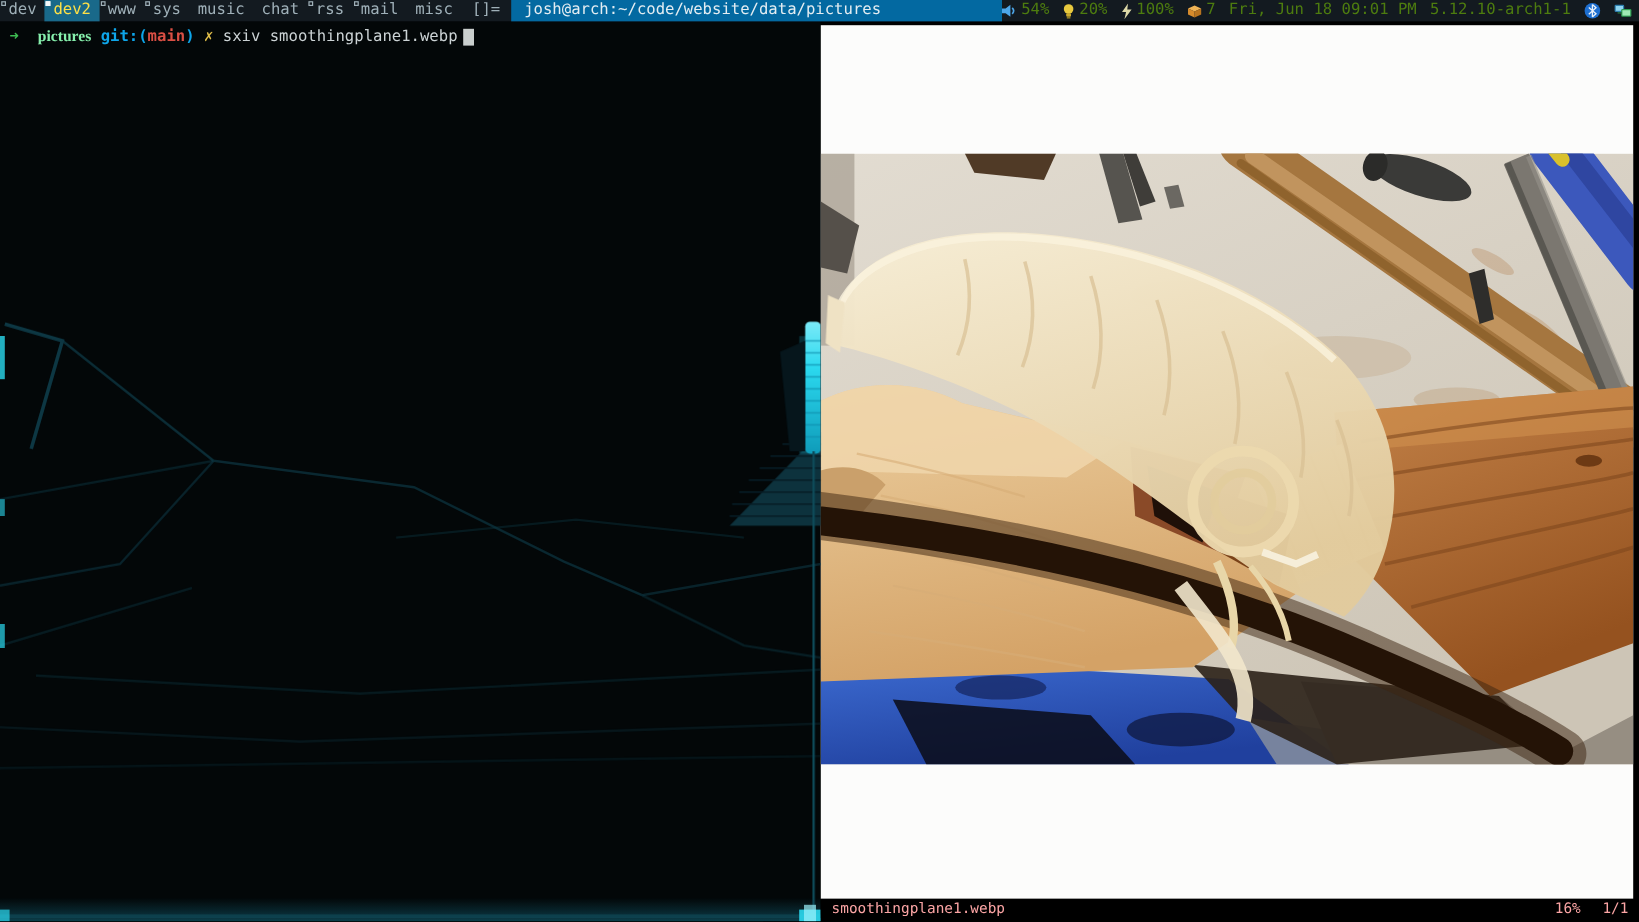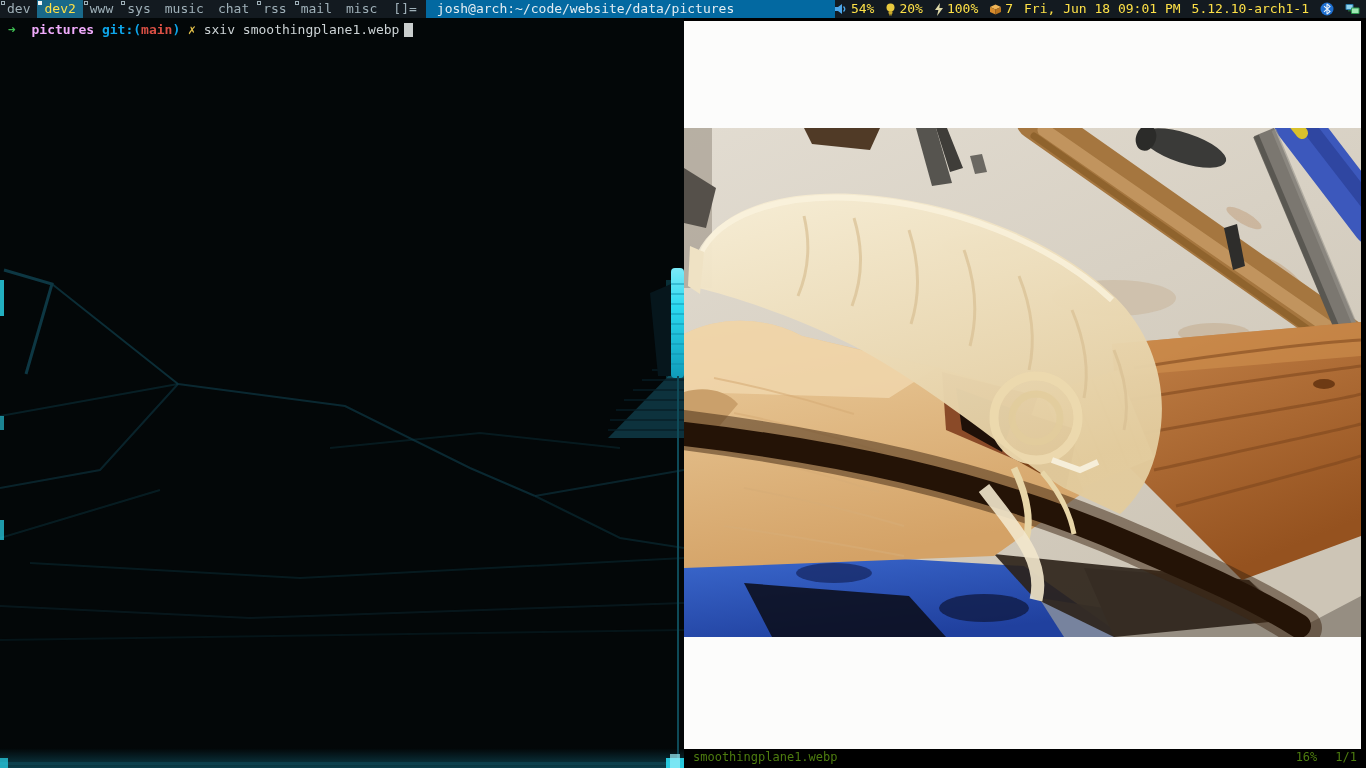--- a/index.html
+++ b/index.html
@@ -14,48 +14,48 @@
   .tags { display:flex; }
   .tag { position:relative; padding:0 7px; cursor:default; white-space:nowrap; }
   .tag .ind { position:absolute; top:1px; left:1px; width:4px; height:4px;
               border:1px solid #9fb0b8; background:transparent; }
   .tag.sel { background:#19698a; color:#fde047; }
   .tag.sel .ind { border-color:#f2f7f9; background:#f2f7f9; }
   .layout-sym { padding:0 9px; }
   .bar-title { width:472px; background:#0369a1; color:#e3edf2; padding:0 11px;
                white-space:nowrap; overflow:hidden; }
   .bar-status { margin-left:auto; display:flex; align-items:center; gap:11px;
-                padding-right:6px; color:#fde047; }
+                padding-right:6px; color:#4d7c0f; }
   .seg { display:flex; align-items:center; gap:3px; white-space:nowrap; }
   .seg svg { display:block; }
 
   
   .term { position:absolute; left:0; top:18px; width:684px; height:750px;
           background:#030708; overflow:hidden; }
   .wallpaper { position:absolute; left:0; top:0; width:684px; height:750px; }
   .promptline { position:absolute; left:8px; top:3px; font-size:13px;
                 line-height:17px; white-space:pre; z-index:2; }
   .p-arrow  { color:#3ebc52; font-weight:bold; }
-  .p-dir    { color:#f0abfc; font-weight:bold; }
+  .p-dir    { color:#86efac; font-weight:bold;font-family:Liberation Serif, serif; }
   .p-git    { color:#0ea5e9; font-weight:bold; }
   .p-branch { color:#d94f44; font-weight:bold; }
   .p-dirty  { color:#e3c04a; }
   .p-cmd    { color:#ccd3d5; }
   .cursor { display:inline-block; width:9px; height:14px; background:#c9cecd;
             vertical-align:text-bottom; margin-left:5px; }
 
   
   .viewer { position:absolute; left:684px; top:18px; width:682px; height:750px;
             background:#000; }
   .viewer-win { position:absolute; left:0; top:3px; width:677px; height:728px;
                 background:#fcfcfb; }
   .photo { position:absolute; left:0; top:107px; width:677px; height:509px; }
   .photo svg { display:block; width:677px; height:509px; }
   .viewer-bar { position:absolute; left:0; top:731px; width:682px; height:16px;
-                background:#000; color:#4d7c0f; font-size:12px; line-height:16px;
+                background:#000; color:#fca5a5; font-size:12px; line-height:16px;
                 display:flex; justify-content:space-between; padding:0 9px; }
   .vb-right { display:flex; gap:18px; }
 </style>
 </head>
 <body>
 
 <div class="screen">
 
   <div class="topbar">
     <div class="tags">

